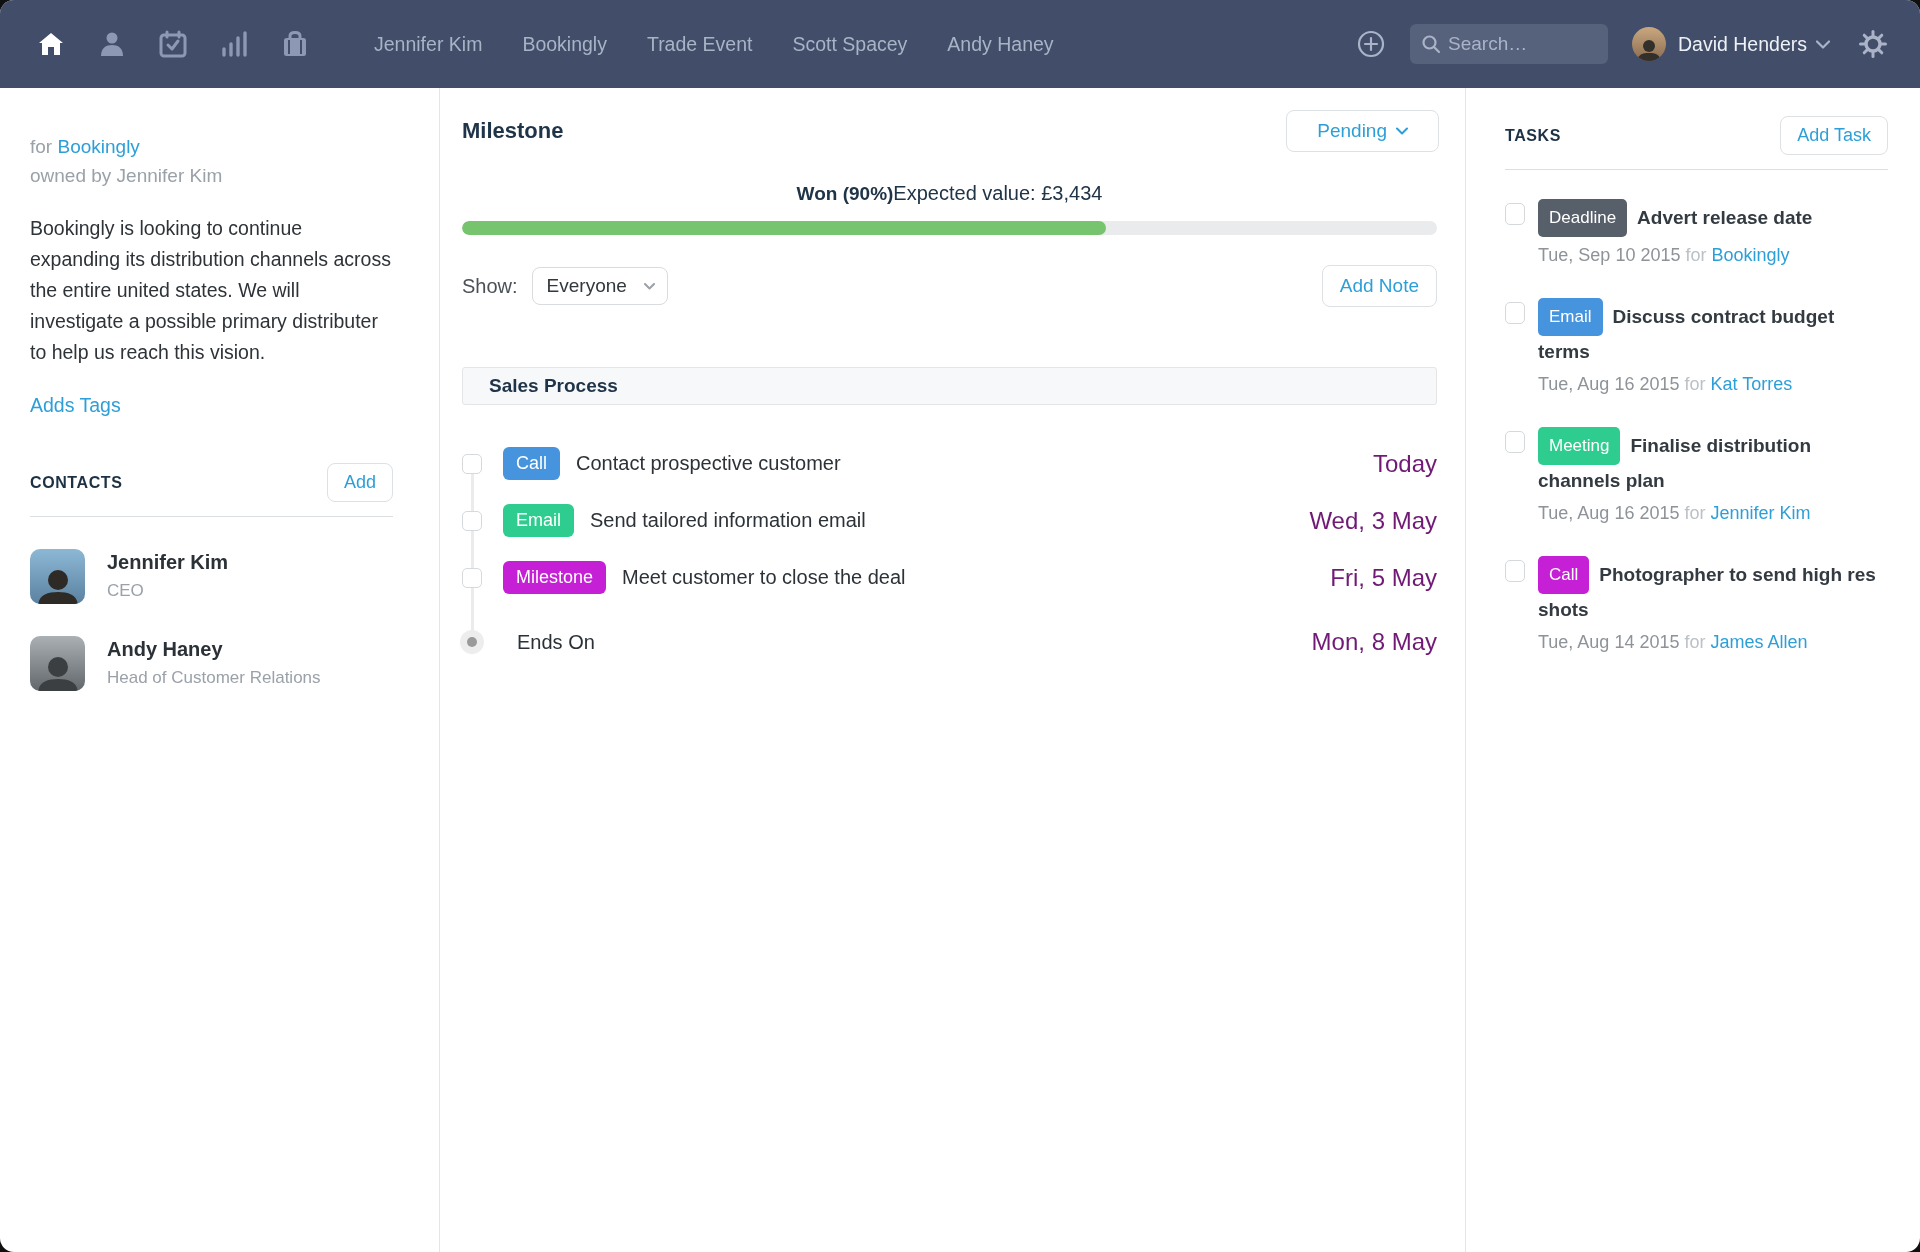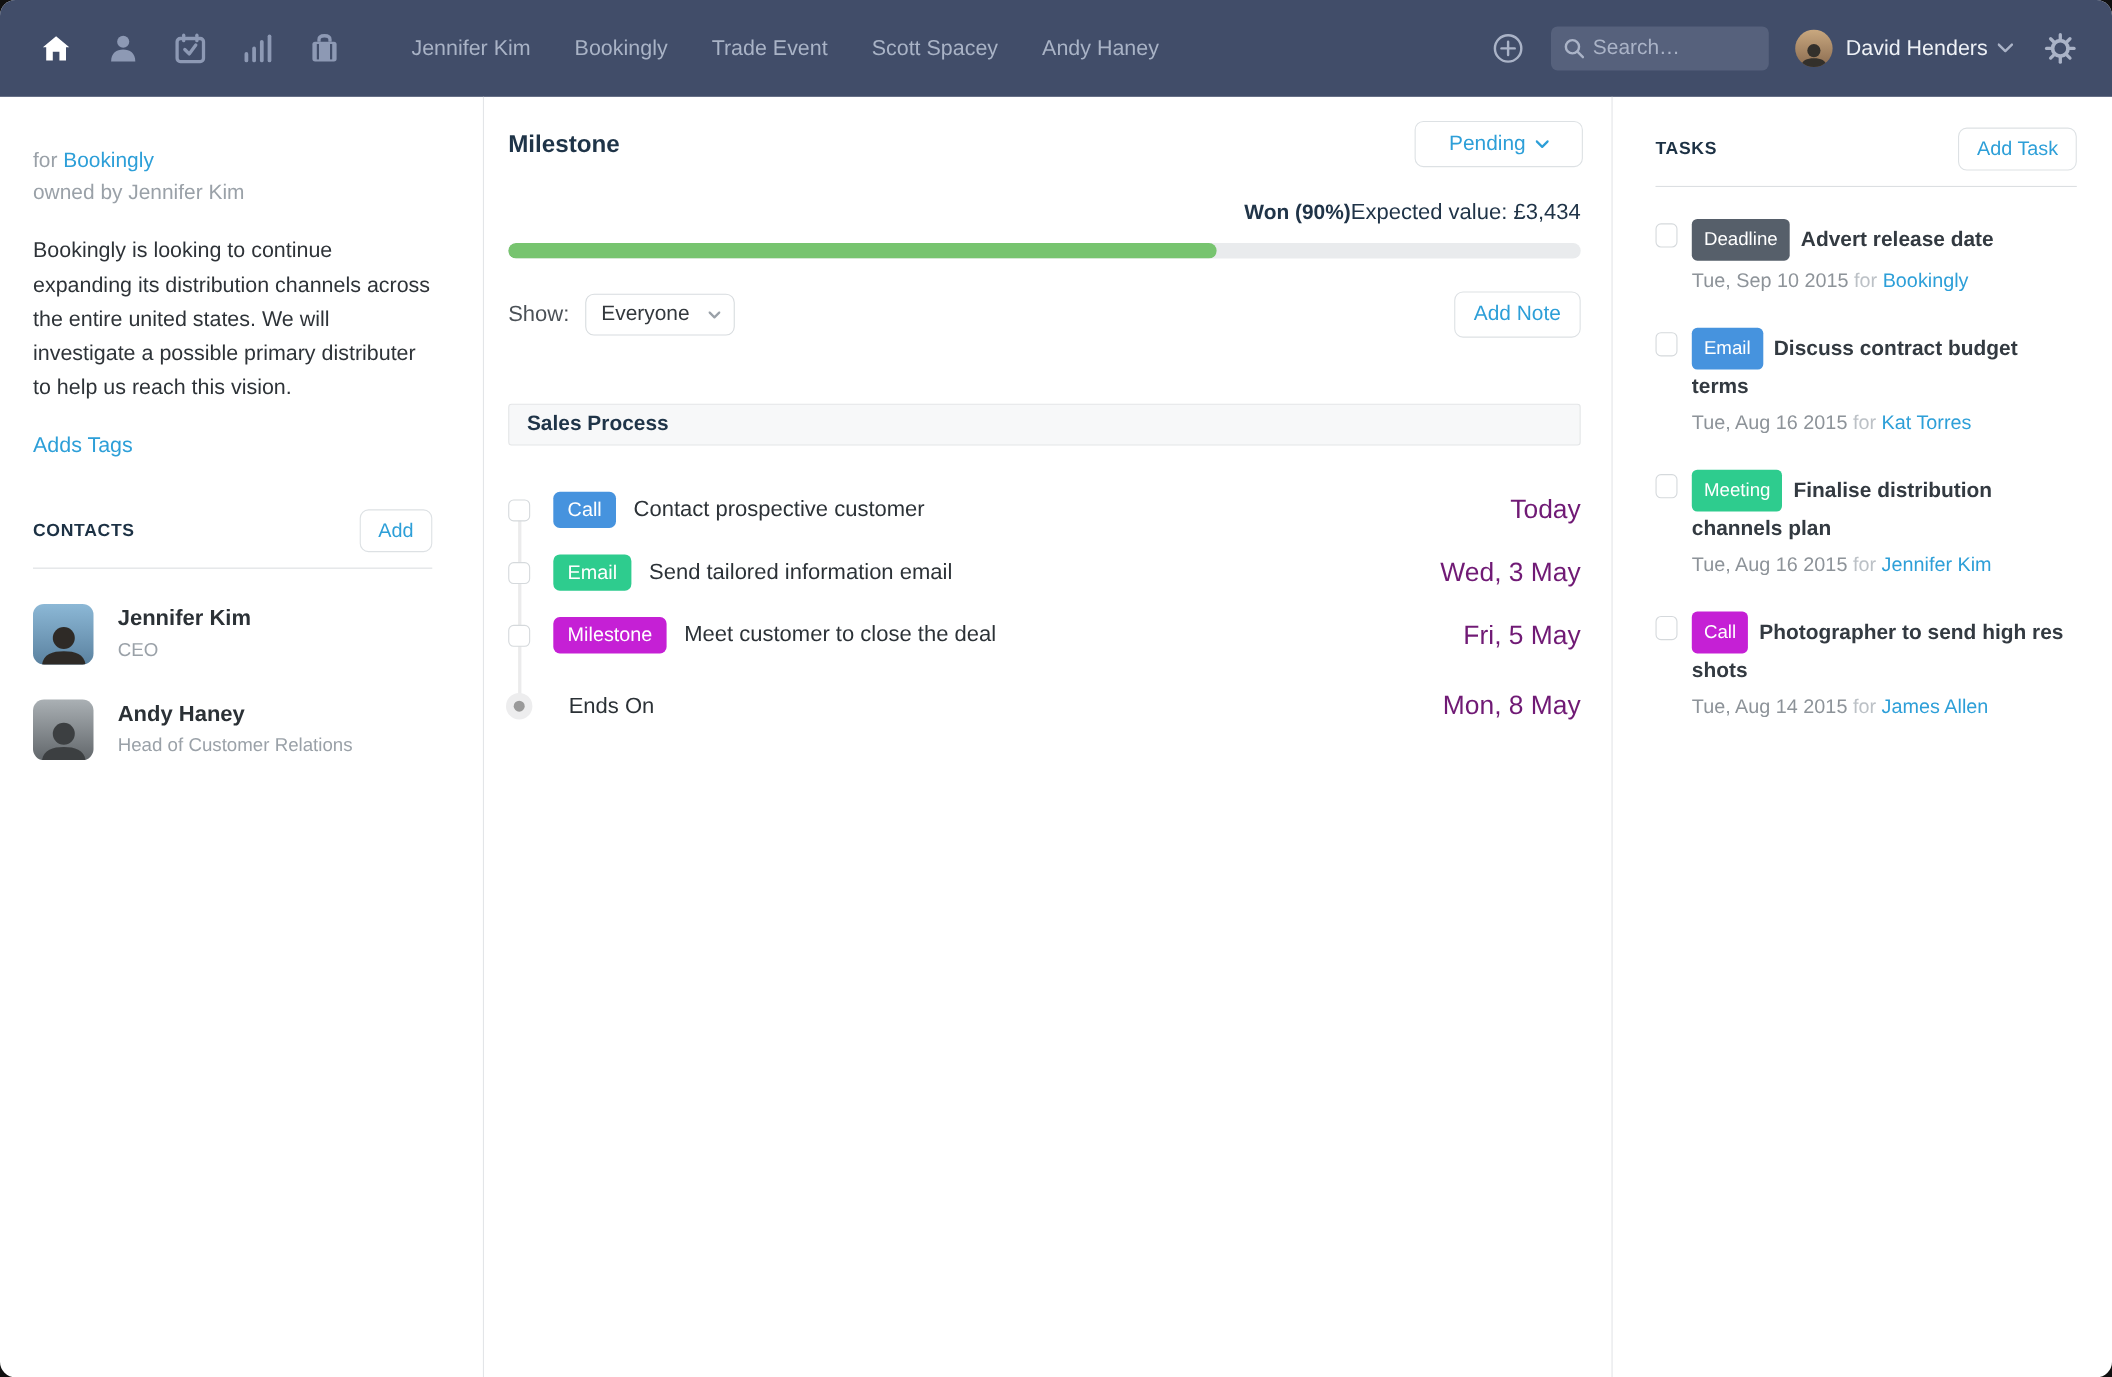--- a/index.html
+++ b/index.html
@@ -53,38 +53,38 @@
   .avatar.andy { background:linear-gradient(180deg,#aab0b4 0%,#62676b 100%); }
   .contact-info { margin-left:22px; padding-top:2px; }
   .contact-name { font-size:20px; font-weight:bold; color:#2b3136; }
   .contact-role { font-size:17px; color:#9aa1a8; margin-top:7px; }
 
   
   .main-head { padding:30px 28px 0 22px; position:relative; }
   .main-title { font-size:22px; font-weight:600; color:#1f3448; }
   .status-btn { position:absolute; top:22px; right:26px; display:flex; align-items:center; gap:9px;
                 font-size:19px; padding:9px 30px; }
-  .won-row { display:flex; align-items:baseline; justify-content:flex-end; margin-top:38px; }
+  .won-row { display:flex; align-items:baseline; justify-content:center; margin-top:38px; }
   .won-label { font-size:19px; font-weight:600; color:#203448; }
   .expected { font-size:20px; color:#203448; }
   .progress { margin-top:16px; height:14px; border-radius:7px; background:#e9ebed; overflow:hidden; }
   .progress-fill { height:100%; border-radius:7px; background:#77c46f; }
   .tabs-strip { margin-top:38px; height:73px; background:#f6f7f8; border-top:1px solid #e8e9eb;
                 border-bottom:1px solid #e8e9eb; display:flex; align-items:center; padding-left:22px; }
   .tab-pill { border-radius:21px; padding:10px 34px; font-size:19px; cursor:pointer; }
   .tab-pill.active { background:#2597ca; color:#fff; font-weight:600; }
   .tab-plain { font-size:19px; color:#8b9199; margin-left:42px; cursor:pointer; }
   .show-row { display:flex; align-items:center; margin:32px 28px 0 22px; position:relative; }
   .show-label { font-size:20px; color:#4b5157; }
   .select { display:flex; align-items:center; justify-content:space-between; width:136px; height:38px;
             border:1px solid #d8dcdf; border-radius:8px; margin-left:14px; padding:0 12px 0 14px;
             font-size:19px; color:#33383d; cursor:pointer; background:#fff; }
   .add-note { position:absolute; right:0; top:-2px; font-size:19px; padding:9px 17px; }
   .sales-header { margin:62px 28px 0 22px; background:#f7f8f9; border:1px solid #e3e5e7; border-radius:3px;
-                  height:38px; display:flex; align-items:center; padding-left:16px;
+                  height:38px; display:flex; align-items:center; padding-left:26px;
                   font-size:19px; font-weight:600; color:#1f3448; }
   .steps { margin:30px 28px 0 22px; position:relative; }
   .steps-line { position:absolute; left:9px; top:28px; bottom:24px; width:3px; background:#ebebec; }
   .step-row { display:flex; align-items:center; height:57px; position:relative; }
   .checkbox { width:20px; height:20px; border:1px solid #d5d9dc; border-radius:5px; background:#fff;
               flex:0 0 20px; cursor:pointer; }
   .badge { display:inline-block; color:#fff; font-size:18px; border-radius:6px; padding:6px 13px;
            margin-left:21px; }
   .step-title { font-size:20px; color:#2c3237; margin-left:16px; }
   .step-date { margin-left:auto; font-size:24px; color:#701a75; }

